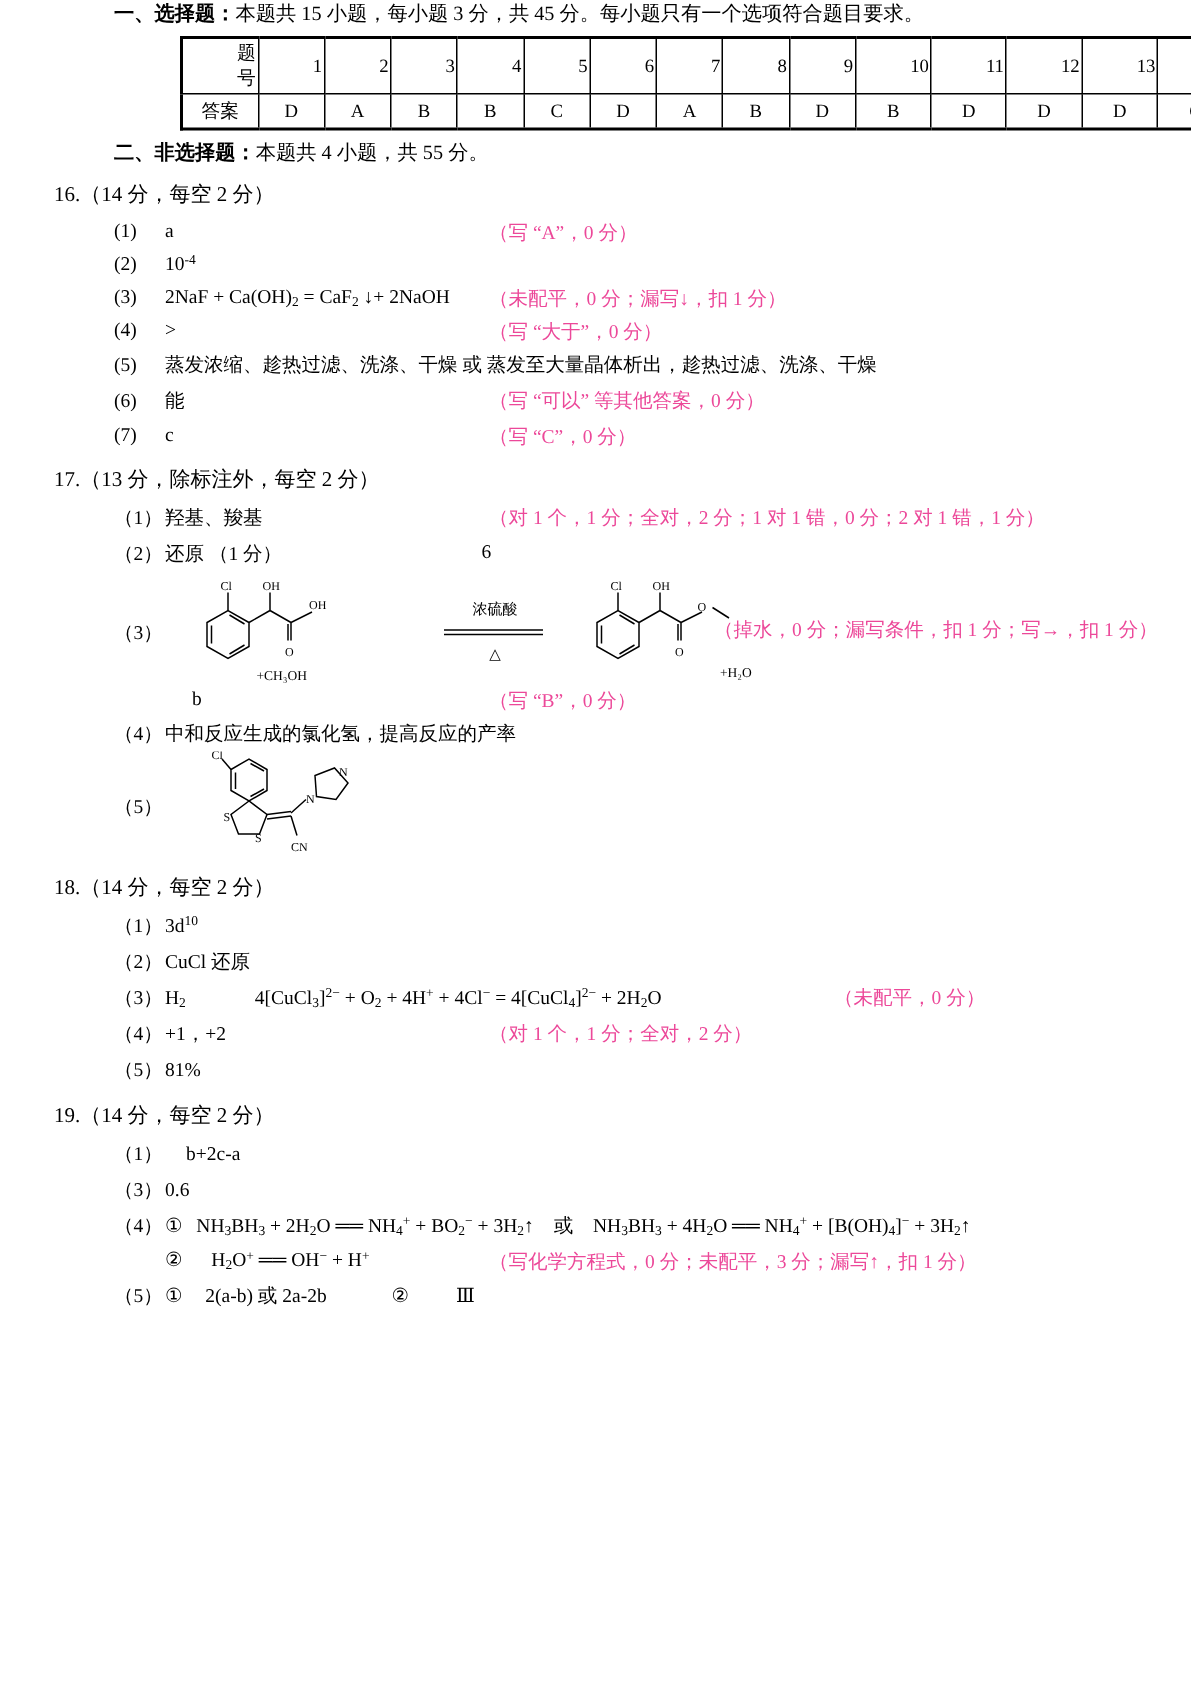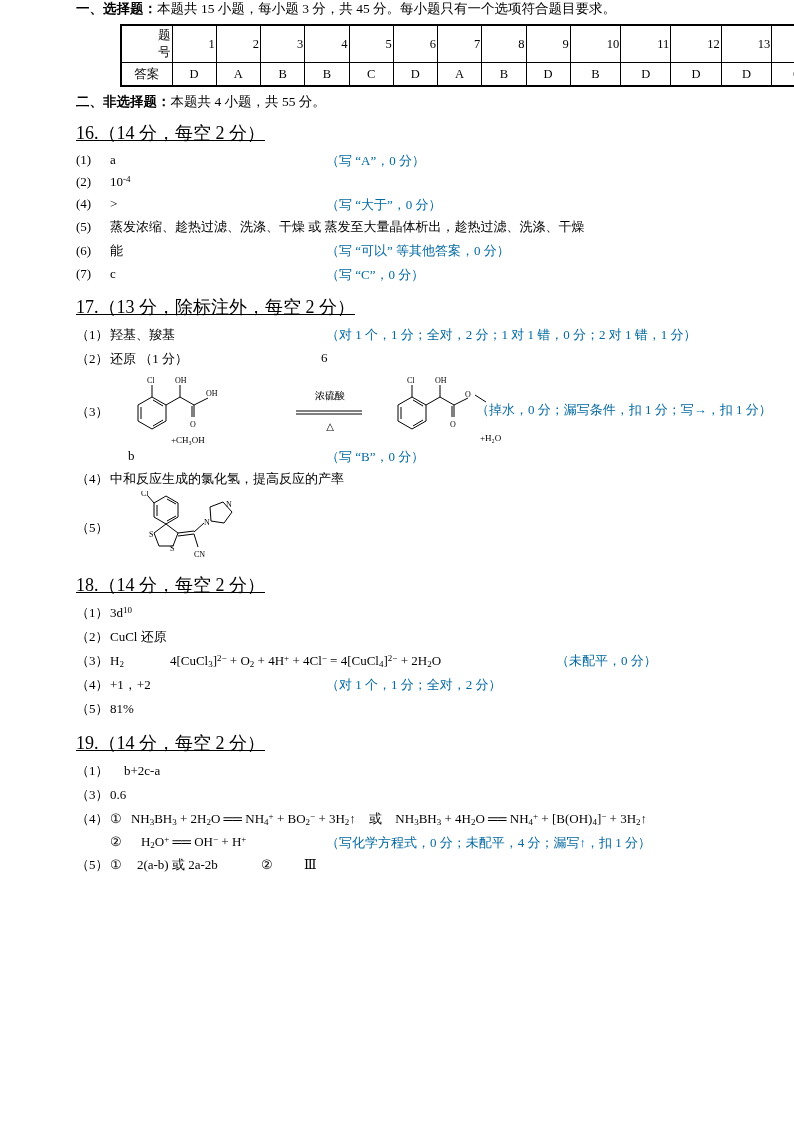--- a/index.html
+++ b/index.html
@@ -64,36 +64,35 @@
     border-right: 2px solid #000;
   }
   table.ans tr:first-child td {
     border-top: 2px solid #000;
     padding-left: 36px;
   }
   table.ans tr:last-child td {
     border-bottom: 2px solid #000;
   }
   .qhead {
-    font-size: 18px;
-    margin: 10px 0 4px 76px;
-    text-decoration: underline;
+    font-size: 14px;
+    margin: 10px 0 4px 36px;
   }
   .line {
     position: relative;
     font-size: 13px;
     margin: 0 0 0 76px;
     padding: 3px 0;
     min-height: 16px;
   }
   .note {
     position: absolute;
     left: 250px;
     top: 3px;
-    color: #0369a1;
+    color: #ec4899;
     font-size: 13px;
     white-space: nowrap;
   }
   sub { font-size: 9px; vertical-align: -0.25em; }
   sup { font-size: 9px; vertical-align: 0.45em; }
   .indent-opt {
     display: inline-block;
     min-width: 34px;
   }
   .chem-block {
@@ -169,20 +168,24 @@
 
   <div class="line">
     <span class="indent-opt">(1)</span><span>a</span>
     <span class="note">（写 “A”，0 分）</span>
   </div>
 
   <div class="line">
     <span class="indent-opt">(2)</span><span>10</span><sup>-4</sup>
   </div>
 
+  <div class="line">
+    <span class="indent-opt">(3)</span><span>2NaF + Ca(OH)<sub>2</sub> = CaF<sub>2</sub> ↓+ 2NaOH</span>
+    <span class="note">（未配平，0 分；漏写↓，扣 1 分）</span>
+  </div>
 
   <div class="line">
     <span class="indent-opt">(4)</span><span>&gt;</span>
     <span class="note">（写 “大于”，0 分）</span>
   </div>
 
   <div class="line">
     <span class="indent-opt">(5)</span><span>蒸发浓缩、趁热过滤、洗涤、干燥      或    蒸发至大量晶体析出，趁热过滤、洗涤、干燥</span>
   </div>
 
@@ -332,21 +335,21 @@
   <div class="line">
     <span class="indent-opt">（4）</span><span>①</span>
     <span style="margin-left:6px;">NH<sub>3</sub>BH<sub>3</sub> + 2H<sub>2</sub>O ══ NH<sub>4</sub><sup>+</sup> + BO<sub>2</sub><sup>−</sup> + 3H<sub>2</sub>↑</span>
     <span class="or">或</span>
     <span>NH<sub>3</sub>BH<sub>3</sub> + 4H<sub>2</sub>O ══ NH<sub>4</sub><sup>+</sup> + [B(OH)<sub>4</sub>]<sup>−</sup> + 3H<sub>2</sub>↑</span>
   </div>
 
   <div class="line">
     <span style="display:inline-block;width:34px;"></span><span>②</span>
     <span style="margin-left:16px;">H<sub>2</sub>O<sup>+</sup> ══ OH<sup>−</sup> + H<sup>+</sup></span>
-    <span class="note" style="left:250px;">（写化学方程式，0 分；未配平，4 分；漏写↑，扣 1 分）</span>
+    <span class="note" style="left:250px;">（写化学方程式，0 分；未配平，3 分；漏写↑，扣 1 分）</span>
   </div>
 
   <div class="line">
     <span class="indent-opt">（5）</span><span>①</span>
     <span style="margin-left:12px;text-align:right;">2(a-b) 或 2a-2b</span>
     <span style="margin-left:40px;">②</span>
     <span style="margin-left:28px;">Ⅲ</span>
   </div>
 
 </div>

